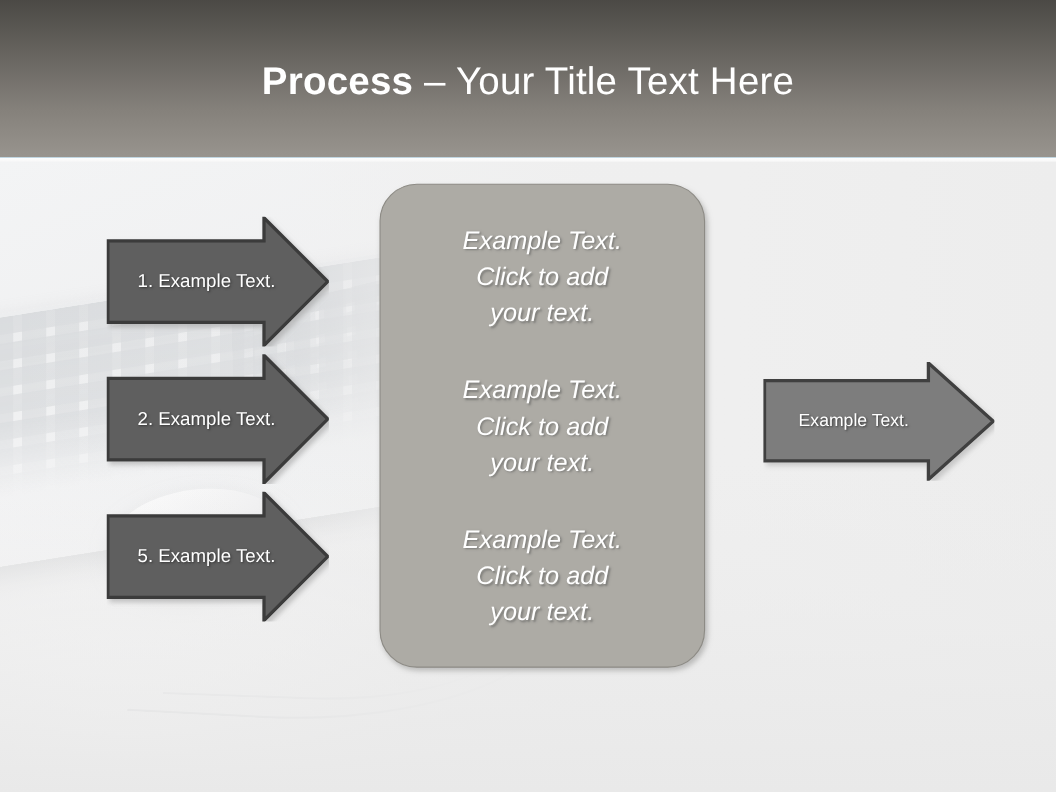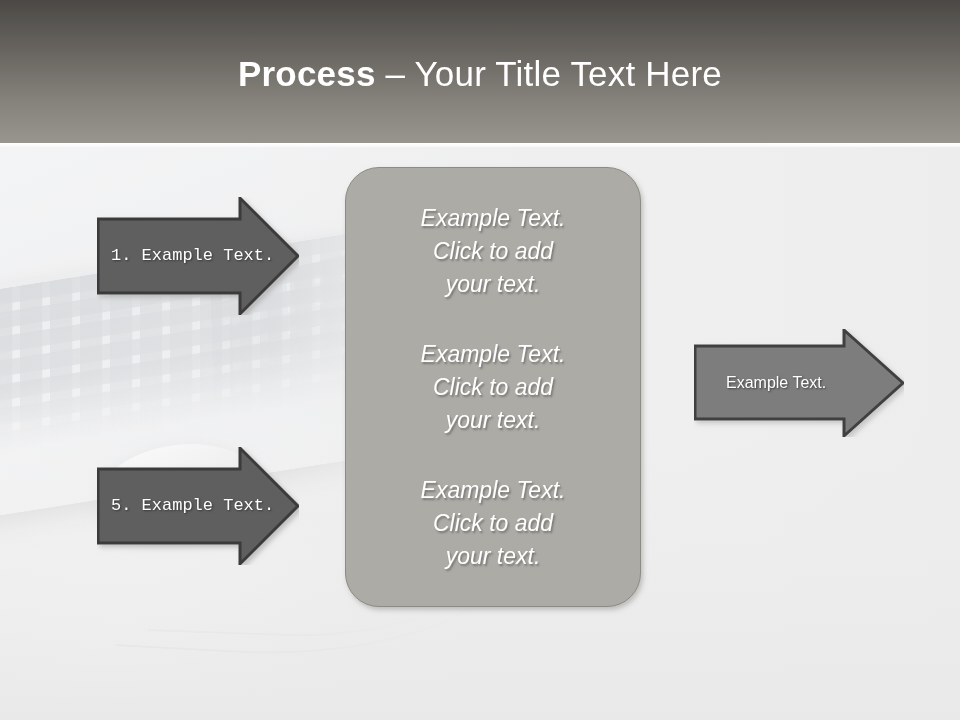--- a/index.html
+++ b/index.html
@@ -148,21 +148,21 @@
     position: relative;
     z-index: 2;
     color: #ffffff;
     font-size: 17px;
     line-height: 22px;
     white-space: nowrap;
     text-shadow: 1px 1px 2px rgba(40,40,40,0.75);
   }
 
   .arrow-left { width: 202px; height: 118px; }
-  .arrow-left .label { padding-left: 14px; font-family: Liberation Mono, monospace; }
+  .arrow-left .label { padding-left: 28px; }
   #arrow-1 { left: 97px; top: 197px; }
   #arrow-2 { left: 97px; top: 322px; }
   #arrow-3 { left: 97px; top: 447px; }
 
   .arrow-right { width: 210px; height: 108px; left: 694px; top: 329px; }
   .arrow-right .label { padding-left: 32px; font-size: 16px; }
 
   
   .center-panel {
     position: absolute;
@@ -219,20 +219,26 @@
       <defs>
         <filter id="shA" x="-30%" y="-30%" width="180%" height="180%">
           <feDropShadow dx="3" dy="3" stdDeviation="2.5" flood-color="#9a9a9a" flood-opacity="0.55"></feDropShadow>
         </filter>
       </defs>
       <polygon points="1,22 143,22 143,1 201,59 143,117 143,96 1,96" fill="#5f5f5f" stroke="#3a3a3a" stroke-width="3" stroke-linejoin="miter" filter="url(#shA)"></polygon>
     </svg>
     <span class="label">1. Example Text.</span>
   </div>
 
+  <div class="arrow arrow-left" id="arrow-2">
+    <svg class="shape" viewBox="0 0 202 118" preserveAspectRatio="none">
+      <polygon points="1,22 143,22 143,1 201,59 143,117 143,96 1,96" fill="#5f5f5f" stroke="#3a3a3a" stroke-width="3" stroke-linejoin="miter" filter="url(#shA)"></polygon>
+    </svg>
+    <span class="label">2. Example Text.</span>
+  </div>
 
   <div class="arrow arrow-left" id="arrow-3">
     <svg class="shape" viewBox="0 0 202 118" preserveAspectRatio="none">
       <polygon points="1,22 143,22 143,1 201,59 143,117 143,96 1,96" fill="#5f5f5f" stroke="#3a3a3a" stroke-width="3" stroke-linejoin="miter" filter="url(#shA)"></polygon>
     </svg>
     <span class="label">5. Example Text.</span>
   </div>
 
   <div class="center-panel">
     <div class="panel-block">

